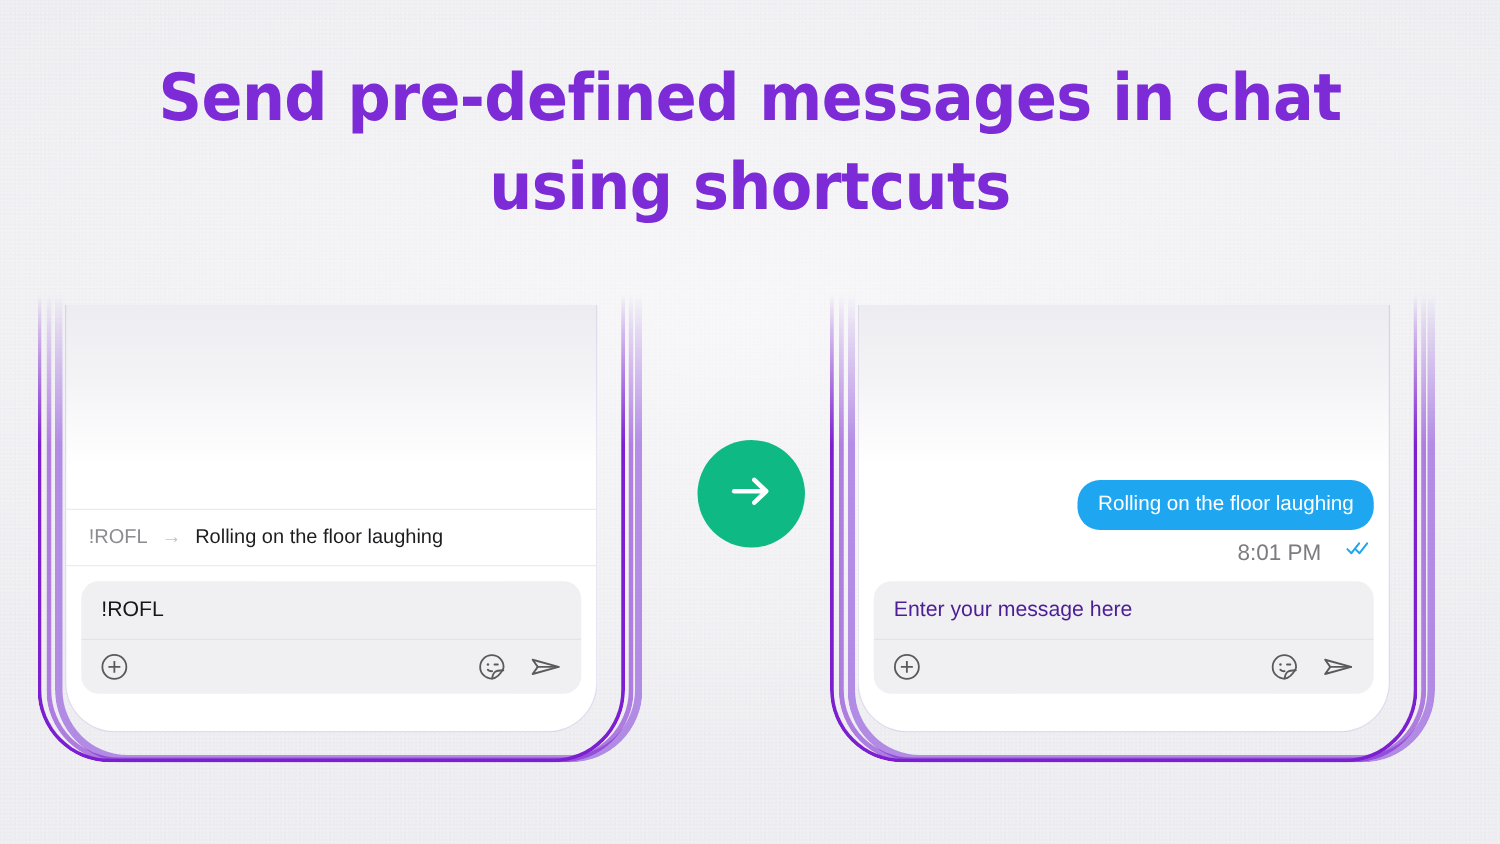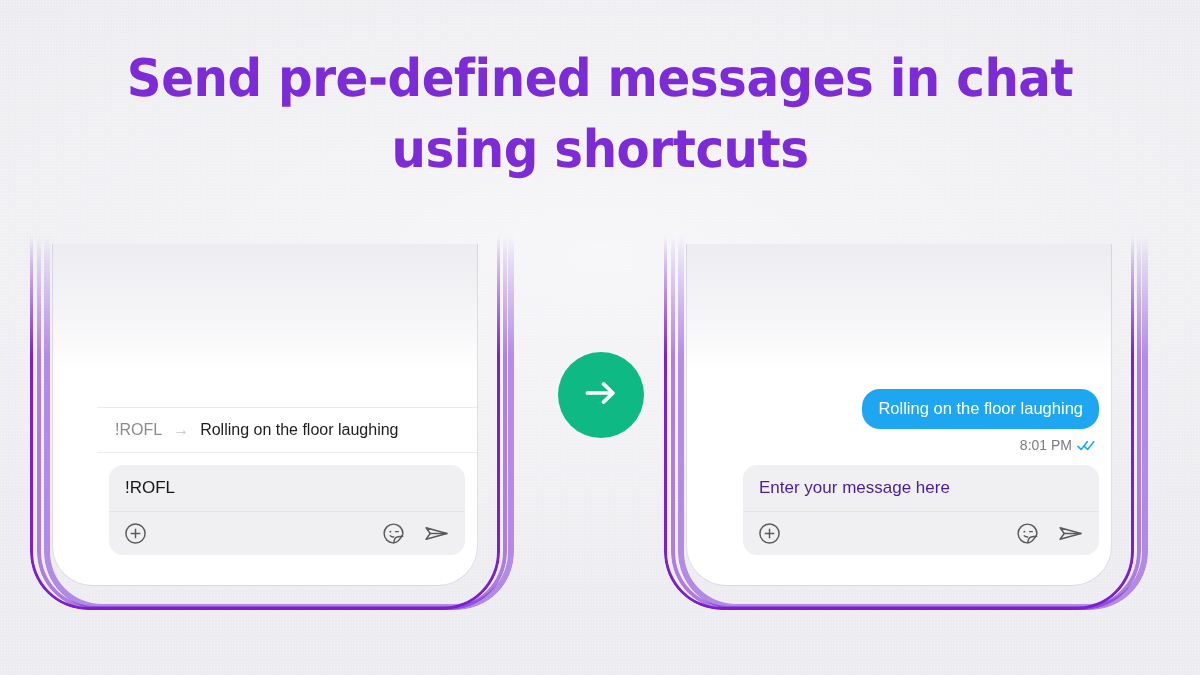--- a/index.html
+++ b/index.html
@@ -96,21 +96,20 @@
     height: 342px;
     border-radius: 0 0 40px 40px;
     background: linear-gradient(to bottom, #ededf1 0%, #f4f4f7 18%, #ffffff 38%, #ffffff 100%);
     border-left: 1px solid rgba(200,190,225,.55);
     border-right: 1px solid rgba(200,190,225,.55);
     border-bottom: 1px solid rgba(200,190,225,.55);
     overflow: hidden;
     display: flex;
     flex-direction: column;
     justify-content: flex-end;
-    padding-left: 44px;
   }
 
   
   .thread {
     flex: 1 1 auto;
     position: relative;
     padding: 0 12px;
     display: flex;
     flex-direction: column;
     justify-content: flex-end;
@@ -122,25 +121,25 @@
     color: #ffffff;
     font-size: 16.5px;
     line-height: 1;
     padding: 11px 16px 13px;
     border-radius: 18px;
     white-space: nowrap;
     font-family: "Liberation Sans", sans-serif;
   }
   .meta {
     display: flex;
-    align-items: center;
-    gap: 5px;
+    align-items: flex-start;
+    gap: 20px;
     margin: 8px 4px 0 0;
     color: #7b7b80;
-    font-size: 14px;
+    font-size: 18px;
   }
   .meta .ticks { color: #1ea7f0; display: inline-flex; }
 
   
   .suggestion {
     flex: 0 0 auto;
     height: 46px;
     display: flex;
     align-items: center;
     gap: 11px;

